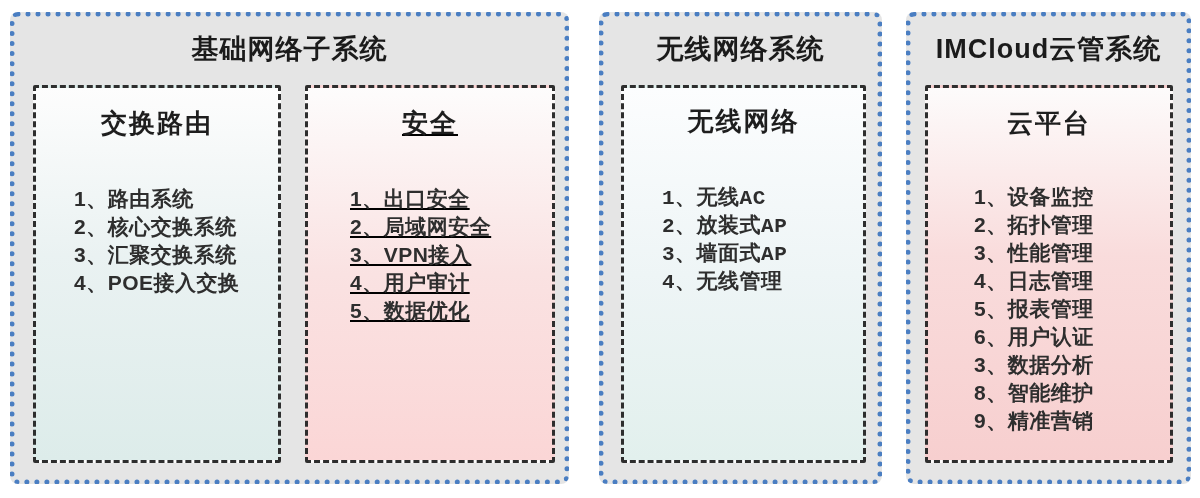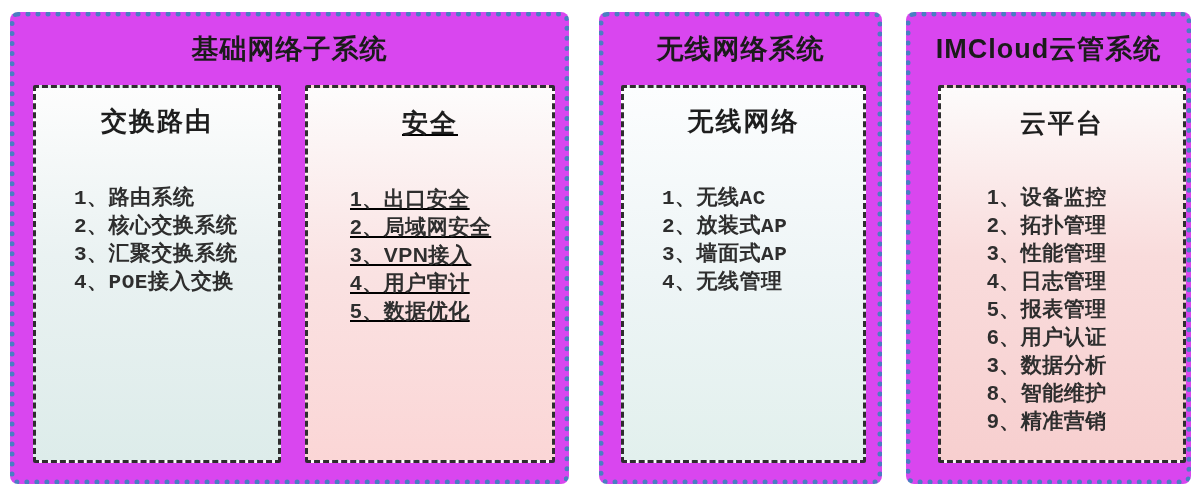--- a/index.html
+++ b/index.html
@@ -15,21 +15,21 @@
     font-family: "Liberation Sans", "DejaVu Sans", sans-serif;
     overflow: hidden;
   }
   .group {
     position: absolute;
     top: 12px;
     height: 472px;
     border: 5px dotted #4a7ec2;
     border-radius: 8px;
     box-sizing: border-box;
-    background: #d946ef;
+    background: #e5e5e5;
   }
   .g0 { left: 10px;  width: 559px; }
   .g1 { left: 599px; width: 283px; }
   .g2 { left: 906px; width: 285px; }
 
   .group-title {
     margin: 16px 0 0 0;
     text-align: center;
     font-size: 27px;
     line-height: 32px;
@@ -38,24 +38,24 @@
     letter-spacing: 1px;
   }
   .panel {
     position: absolute;
     top: 68px;
     height: 378px;
     border: 3px dashed #2e2e2e;
     border-radius: 2px;
     box-sizing: border-box;
   }
-  .p-sw    { left: 18px;  width: 248px; font-family: Liberation Mono, monospace; }
+  .p-sw    { left: 18px;  width: 248px; }
   .p-sec   { left: 290px; width: 250px; }
   .p-wl    { left: 17px;  width: 245px; font-family: Liberation Mono, monospace; }
-  .p-cloud { left: 27px;  width: 248px; }
+  .p-cloud { left: 14px;  width: 248px; }
 
   .bg-teal-strong {
     background: linear-gradient(180deg, #fdfdfd 0%, #eaf2f2 45%, #ddecea 100%);
   }
   .bg-pink-strong {
     background: linear-gradient(180deg, #fdfcfc 0%, #fae2e2 50%, #fbd6d6 100%);
     text-decoration: underline;
   }
   .bg-teal-light {
     background: linear-gradient(180deg, #fcfdfe 0%, #eef5f6 50%, #e2f0ed 100%);

